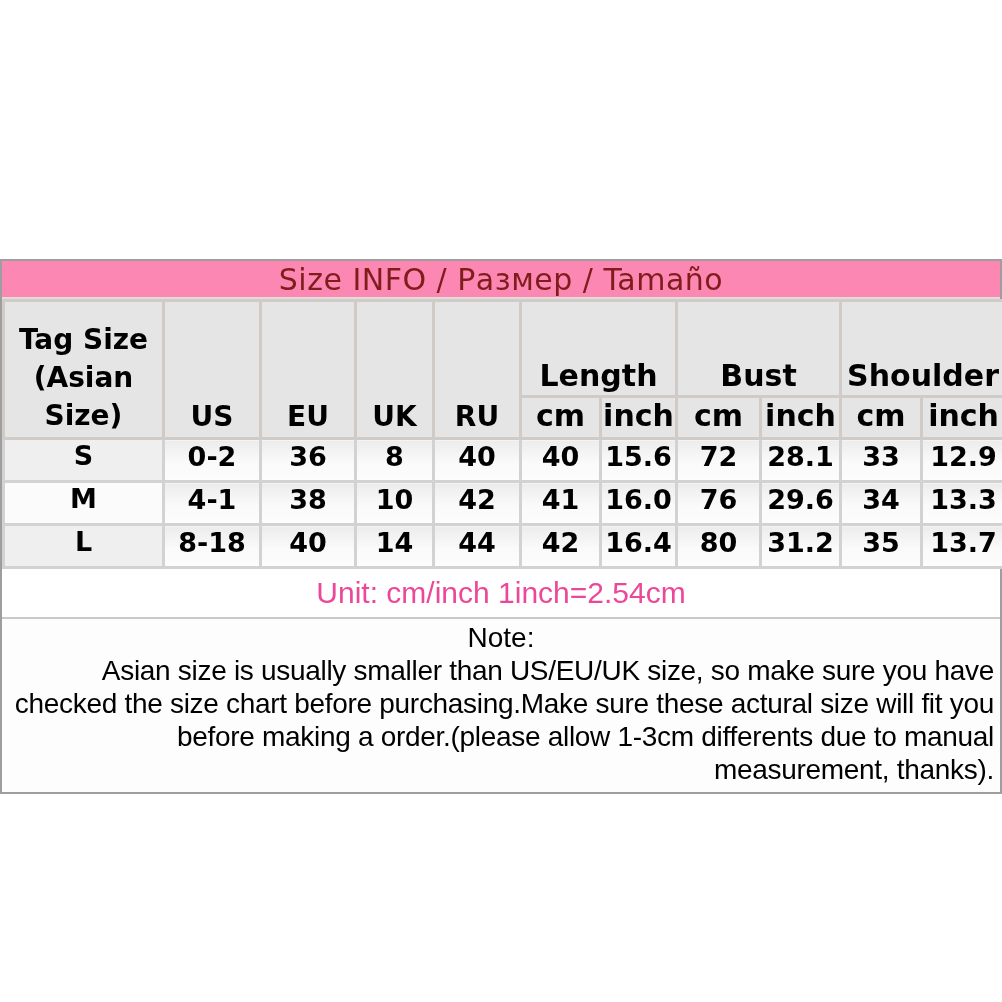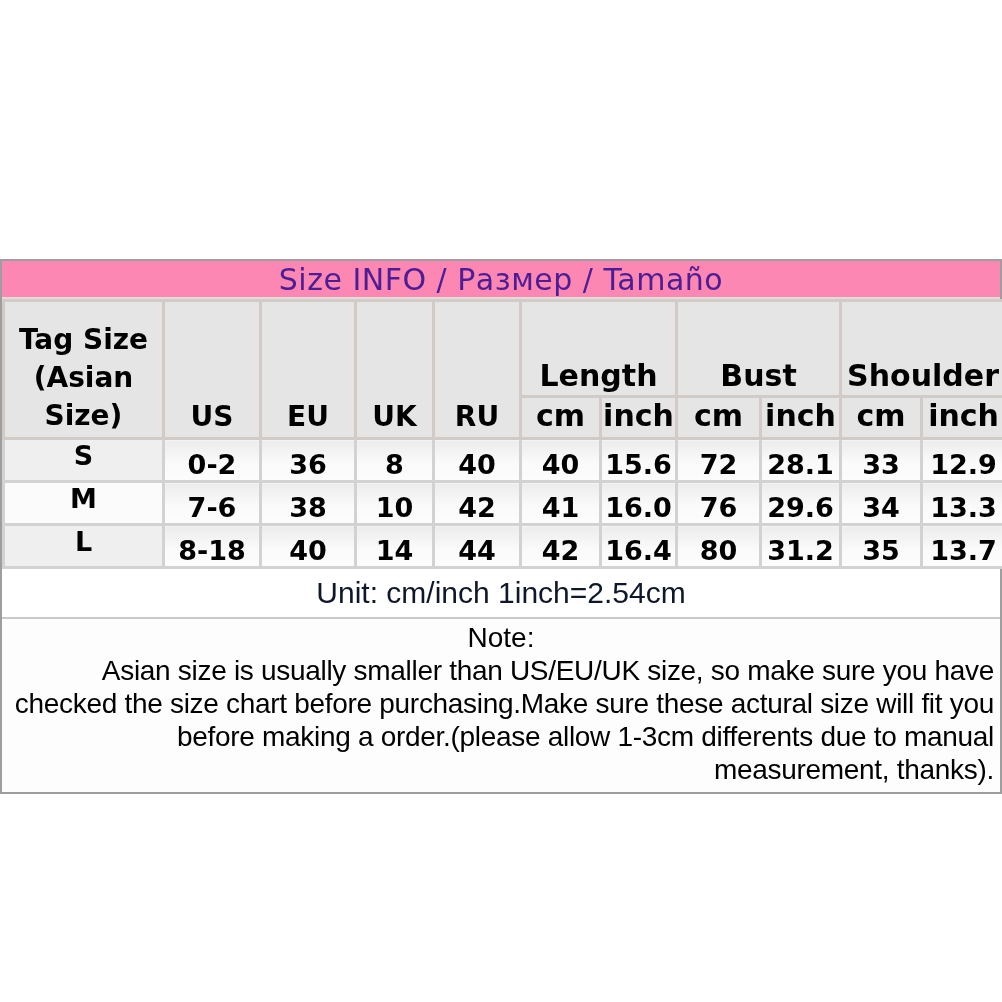--- a/index.html
+++ b/index.html
@@ -10,21 +10,21 @@
     margin-top: 259px;
     width: 1002px;
     border: 2px solid #9e9e9e;
     background: #ffffff;
   }
 
   .title-bar {
     height: 38px;
     background: #fc87b2;
     border-bottom: 2px solid #e2dcd8;
-    color: #4c1d95;
+    color: #7f1d1d;
     font-size: 30px;
     line-height: 38px;
     text-align: center;
     letter-spacing: 0.5px;
     font-family: "DejaVu Sans", sans-serif;
   }
 
   table.size-table {
     width: 100%;
     border-collapse: collapse;
@@ -60,35 +60,35 @@
     padding-bottom: 4px;
   }
 
   .size-table td {
     border: 3px solid #d2d2d2;
     text-align: center;
     vertical-align: bottom;
     font-size: 27px;
     font-weight: bold;
     height: 42px;
-    padding-bottom: 0;
+    padding-bottom: 8px;
     background: linear-gradient(180deg, #ececec 0%, #fafafa 55%, #fcfcfc 100%);
   }
 
   td.tag-cell { padding-bottom: 9px; }
   tbody tr:nth-child(odd) td.tag-cell { background: #efefef; }
   tbody tr:nth-child(even) td.tag-cell { background: #fbfbfb; }
 
   .unit-band {
     height: 50px;
     display: flex;
     align-items: center;
     justify-content: center;
     background: #ffffff;
-    color: #0f172a;
+    color: #ec4899;
     font-family: "Liberation Sans", sans-serif;
     font-size: 30px;
     border-bottom: 2px solid #c9c9c9;
   }
 
   .note-box {
     background: #fdfdfd;
     text-align: center;
     font-family: "Liberation Sans", sans-serif;
     padding: 2px 6px 6px;
@@ -154,21 +154,21 @@
         <td>40</td>
         <td>40</td>
         <td>15.6</td>
         <td>72</td>
         <td>28.1</td>
         <td>33</td>
         <td>12.9</td>
       </tr>
       <tr>
         <td class="tag-cell">M</td>
-        <td>7-6</td>
+        <td>4-1</td>
         <td>38</td>
         <td>10</td>
         <td>42</td>
         <td>41</td>
         <td>16.0</td>
         <td>76</td>
         <td>29.6</td>
         <td>34</td>
         <td>13.3</td>
       </tr>

